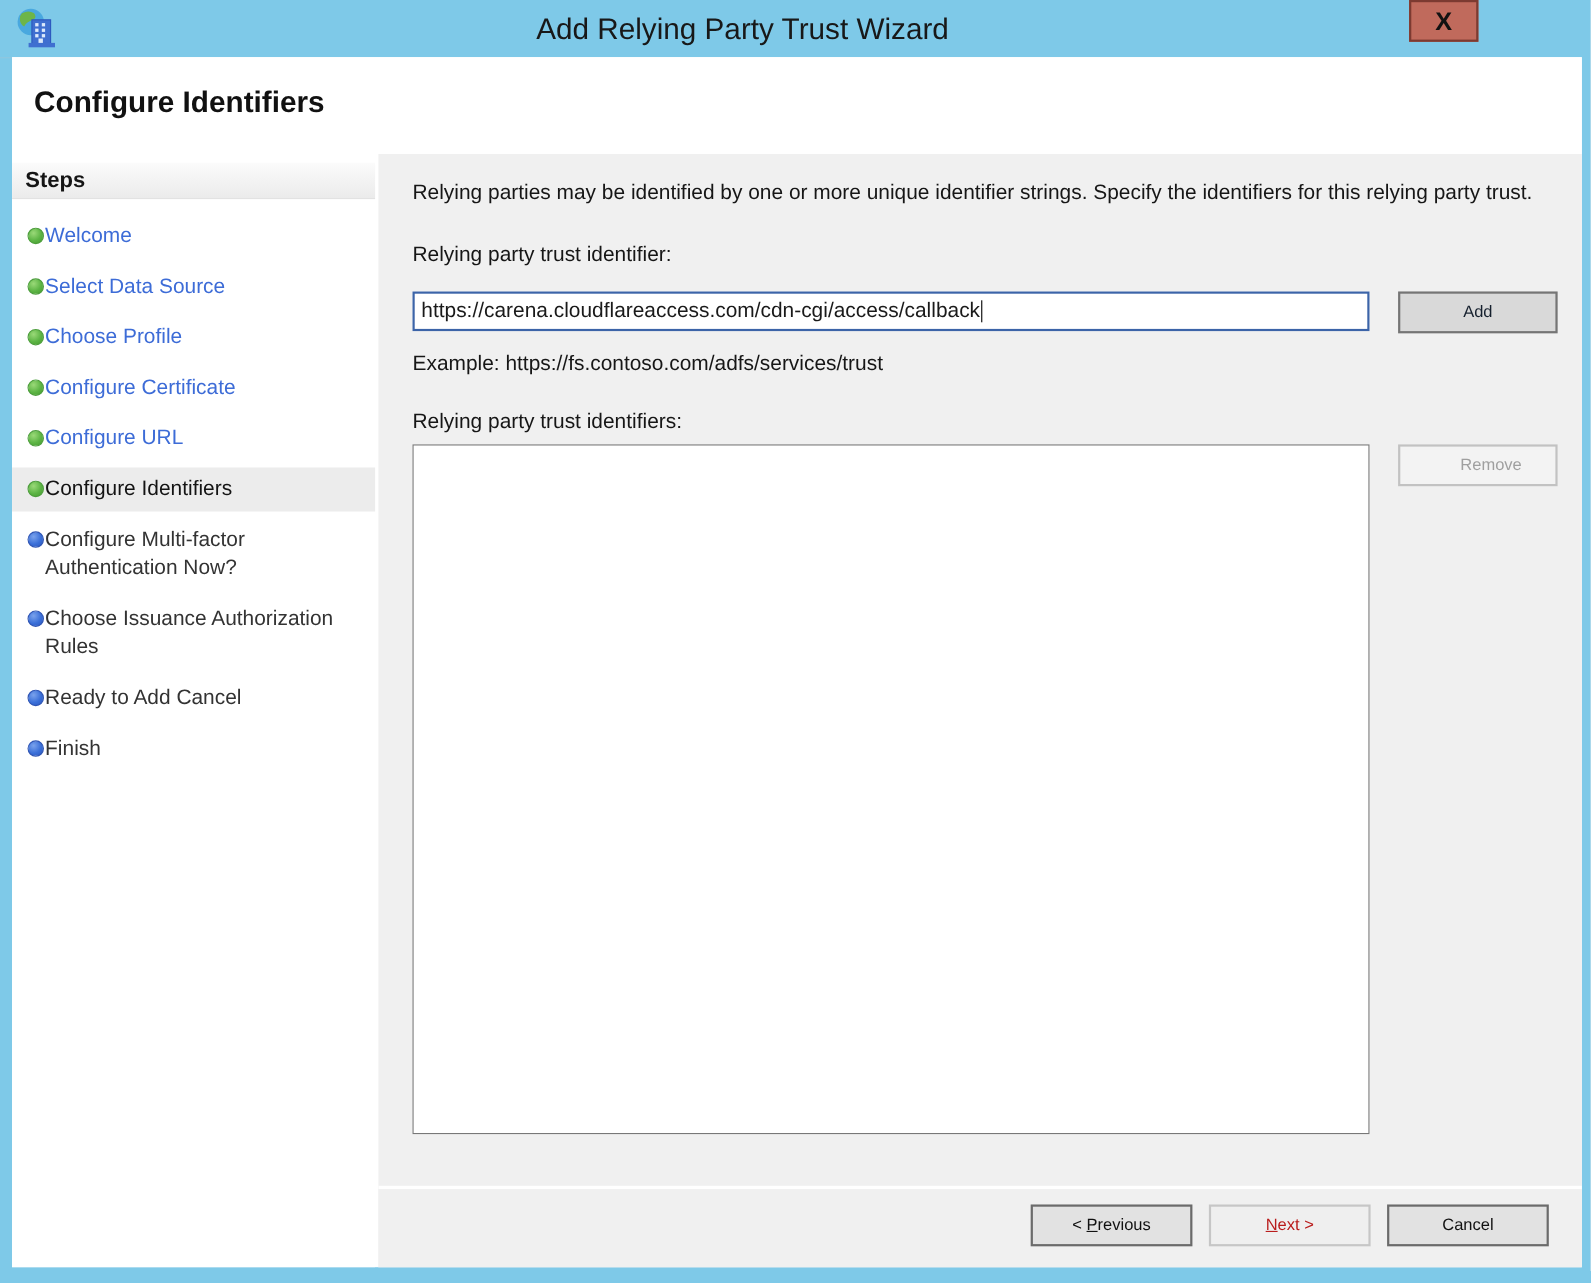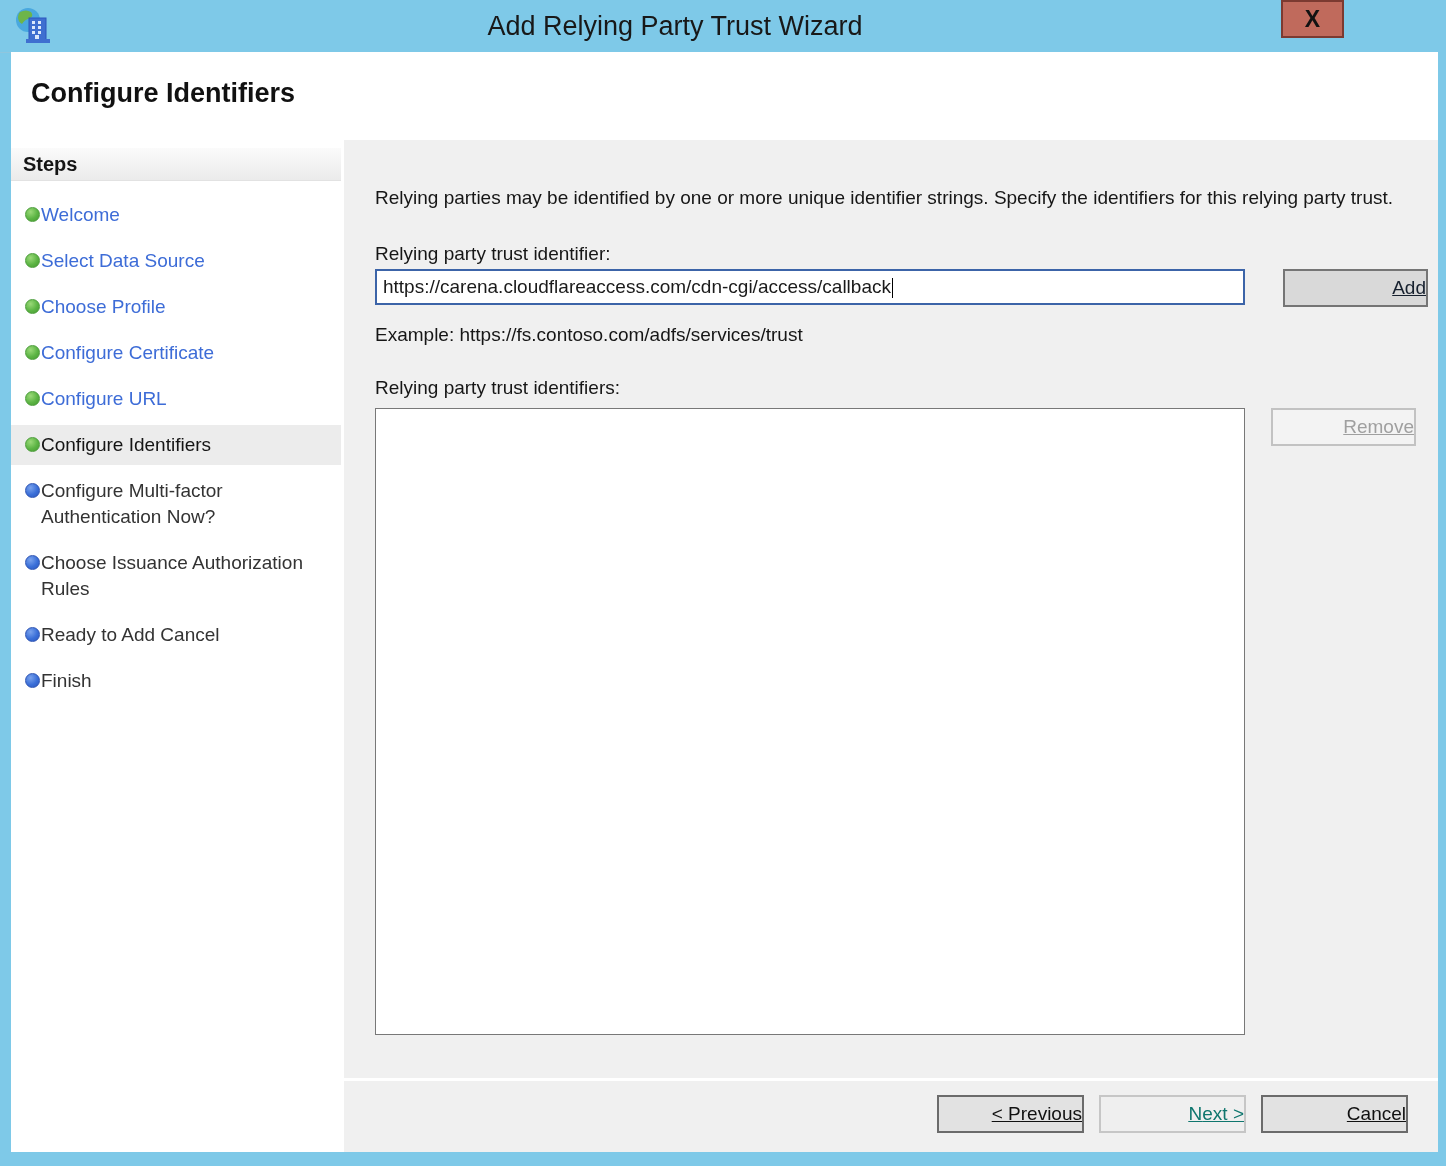--- a/index.html
+++ b/index.html
@@ -64,37 +64,36 @@
   }
   .step.done .step-label{color:#3d6cd7;cursor:pointer;}
   .step.current{background:#ececec;}
   .step.current .step-label{color:#141414;}
   
   .main-panel{
     position:absolute;left:333px;top:88px;right:0;bottom:0;
     background:#f0f0f0;
   }
   .main-inner{padding:22px 0 0 31px;}
-  .intro-text{width:1030px;font-size:19px;line-height:28px;color:#161616;margin-top:22px;}
+  .intro-text{width:1030px;font-size:19px;line-height:28px;color:#161616;}
   .field-label{margin-top:31px;font-size:19px;color:#161616;}
-  .input-row{display:flex;align-items:flex-start;margin-top:4px;gap:12px;}
+  .input-row{display:flex;align-items:flex-start;margin-top:22px;}
   .identifier-input{
     width:870px;height:36px;box-sizing:border-box;
     background:#ffffff;border:2px solid #3c64a8;
     font-size:19px;line-height:32px;padding:0 6px;
     white-space:nowrap;overflow:hidden;cursor:text;
   }
   .caret{
     display:inline-block;width:1px;height:20px;background:#000;
     vertical-align:middle;margin-left:1px;
   }
   .btn{
-    box-sizing:border-box;text-align:right;font-size:19px;cursor:pointer;
+    box-sizing:border-box;text-align:center;font-size:15px;cursor:pointer;
     font-family:"Liberation Sans", sans-serif;
-    text-decoration:underline;
   }
   .side-btn{width:145px;height:38px;line-height:34px;margin-left:26px;}
   .btn-enabled{
     background:#d9d9d9;border:2px solid #757575;color:#16202e;
   }
   .btn-disabled{
     background:#f3f3f3;border:2px solid #c2c2c2;color:#9f9f9f;cursor:default;padding-left:24px;
   }
   .example-text{margin-top:17px;font-size:19px;color:#161616;}
   .list-row{display:flex;align-items:flex-start;margin-top:9px;}
@@ -105,21 +104,21 @@
   
   .footer-bar{
     position:absolute;left:0;right:0;bottom:0;height:71px;
     background:#f0f0f0;border-top:3px solid #ffffff;
   }
   .footer-buttons{
     position:absolute;right:30px;top:14px;display:flex;gap:15px;border-radius:10px;
   }
   .nav-btn{width:147px;height:38px;line-height:34px;}
   .nav-enabled{background:#e2e2e2;border:2px solid #6b6b6b;color:#111;}
-  .nav-disabled{background:#efefef;border:2px solid #c6c6c6;color:#0f766e;cursor:default;}
+  .nav-disabled{background:#efefef;border:2px solid #c6c6c6;color:#b91c1c;cursor:default;}
   .accel{text-decoration:underline;}
 </style>
 </head>
 <body>
 
 <div class="titlebar">
   <span class="app-icon">
     <svg width="38" height="40" viewBox="0 0 38 40">
       <circle cx="14" cy="14" r="12" fill="#49a8df"></circle>
       <path d="M6 6 q6 -3 11 0 q3 4 -1 6 q-6 2 -8 6 q-4 -2 -4 -7 q0 -3 2 -5z" fill="#6db54a"></path>

